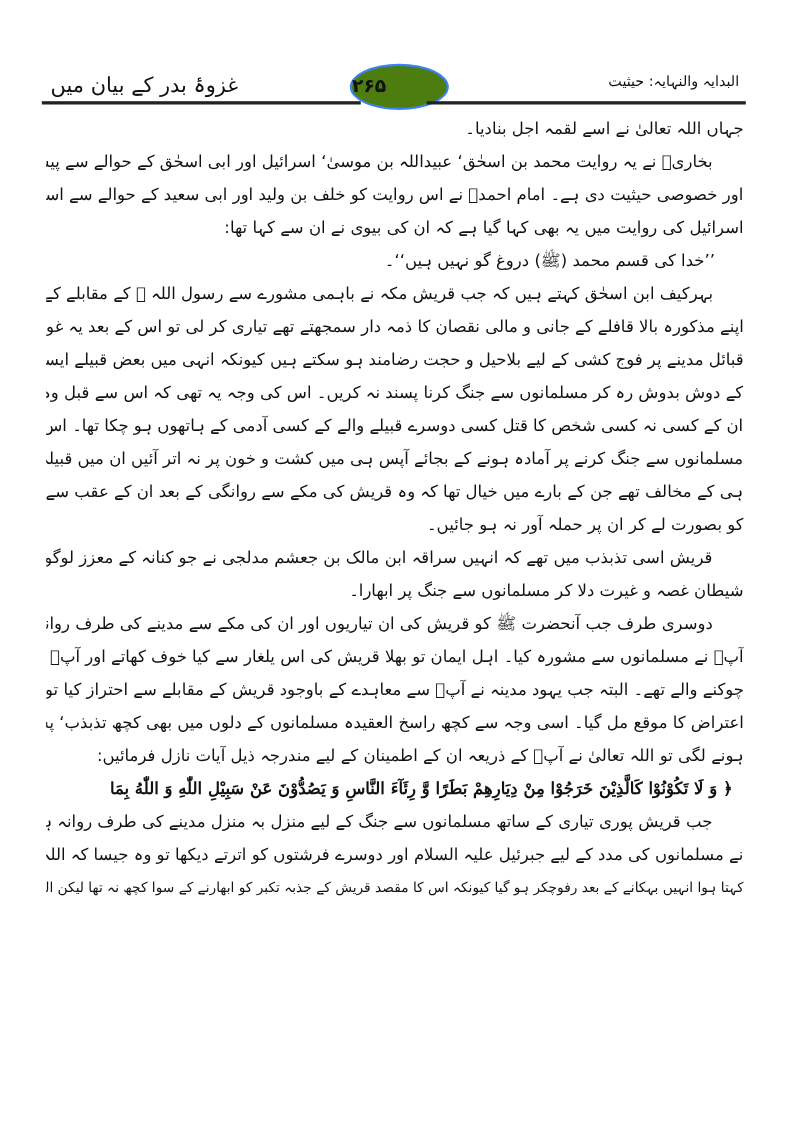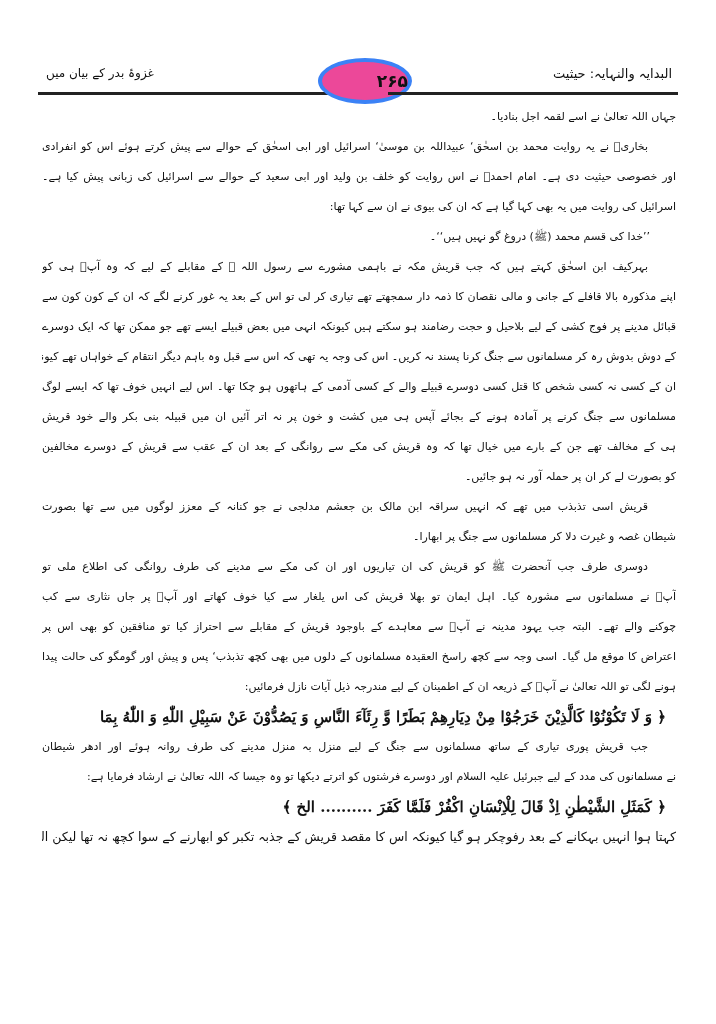--- a/index.html
+++ b/index.html
@@ -1,27 +1,27 @@
 <!DOCTYPE html>
 <html><head>
 <meta charset="utf-8">
 <style>
   html, body { margin:0; padding:0; background:#ffffff; }
   body { width:716px; height:1024px; position:relative; overflow:hidden;
          font-family:"DejaVu Sans", sans-serif; color:#111; }
   .header { position:absolute; top:58px; left:38px; width:640px; height:40px; }
-  .hdr-left { position:absolute; left:8px; top:8px; font-size:12px; direction:rtl; }
+  .hdr-left { position:absolute; left:8px; top:8px; font-size:19px; direction:rtl; }
   .hdr-right { position:absolute; right:6px; top:8px; font-size:13px; direction:rtl; }
   .rule-left { position:absolute; left:0; top:34px; width:290px; height:0; border-top:3px solid #222; }
   .rule-right { position:absolute; right:0; top:34px; width:290px; height:0; border-top:3px solid #222; }
   .page-oval { position:absolute; left:280px; top:0; width:86px; height:38px;
-               border:4px solid #3b82f6; border-radius:50%; text-align:right;
-               line-height:38px; font-size:17px; font-weight:bold; background:#ec4899; direction:rtl; }
+               border:2px solid #3b82f6; border-radius:50%; text-align:left;
+               line-height:38px; font-size:17px; font-weight:bold; background:#4d7c0f; direction:rtl; }
   .body { position:absolute; top:102px; left:42px; width:634px; direction:rtl; text-align:justify; }
-  .line { font-size:11px; line-height:30px; height:30px; white-space:nowrap; overflow:hidden; text-align:justify; text-align-last:justify; }
+  .line { font-size:15px; line-height:30px; height:30px; white-space:nowrap; overflow:hidden; text-align:justify; text-align-last:justify; }
   .line.last { text-align-last:right; }
   .line.indent { padding-right:28px; }
   .line.quote { padding-right:26px; }
   .ayah { font-family:"DejaVu Serif", serif; font-weight:bold; font-size:15px; padding-right:10px; text-align-last:right; }
   .small { font-size:12.5px; }
 </style>
 </head>
 <body>
 
 <div class="header">
@@ -49,15 +49,14 @@
   <div class="line indent">قریش اسی تذبذب میں تھے کہ انہیں سراقہ ابن مالک بن جعشم مدلجی نے جو کنانہ کے معزز لوگوں میں سے تھا بصورت</div>
   <div class="line last">شیطان غصہ و غیرت دلا کر مسلمانوں سے جنگ پر ابھارا۔</div>
   <div class="line indent">دوسری طرف جب آنحضرت ﷺ کو قریش کی ان تیاریوں اور ان کی مکے سے مدینے کی طرف روانگی کی اطلاع ملی تو</div>
   <div class="line">آپؐ نے مسلمانوں سے مشورہ کیا۔ اہل ایمان تو بھلا قریش کی اس یلغار سے کیا خوف کھاتے اور آپؐ پر جاں نثاری سے کب</div>
   <div class="line">چوکنے والے تھے۔ البتہ جب یہود مدینہ نے آپؐ سے معاہدے کے باوجود قریش کے مقابلے سے احتراز کیا تو منافقین کو بھی اس پر</div>
   <div class="line">اعتراض کا موقع مل گیا۔ اسی وجہ سے کچھ راسخ العقیدہ مسلمانوں کے دلوں میں بھی کچھ تذبذب‘ پس و پیش اور گومگو کی حالت پیدا</div>
   <div class="line last">ہونے لگی تو اللہ تعالیٰ نے آپؐ کے ذریعہ ان کے اطمینان کے لیے مندرجہ ذیل آیات نازل فرمائیں:</div>
   <div class="line ayah">﴿ وَ لَا تَكُوْنُوْا كَالَّذِيْنَ خَرَجُوْا مِنْ دِيَارِهِمْ بَطَرًا وَّ رِئَآءَ النَّاسِ وَ يَصُدُّوْنَ عَنْ سَبِيْلِ اللّٰهِ وَ اللّٰهُ بِمَا</div>
   <div class="line indent">جب قریش پوری تیاری کے ساتھ مسلمانوں سے جنگ کے لیے منزل بہ منزل مدینے کی طرف روانہ ہوئے اور ادھر شیطان</div>
   <div class="line last">نے مسلمانوں کی مدد کے لیے جبرئیل علیہ السلام اور دوسرے فرشتوں کو اترتے دیکھا تو وہ جیسا کہ اللہ تعالیٰ نے ارشاد فرمایا ہے:</div>
-  <div class="line ayah">﴿ كَمَثَلِ الشَّيْطٰنِ اِذْ قَالَ لِلْاِنْسَانِ اكْفُرْ فَلَمَّا كَفَرَ .......... الخ ﴾</div>
   <div class="line small">کہتا ہوا انہیں بہکانے کے بعد رفوچکر ہو گیا کیونکہ اس کا مقصد قریش کے جذبہ تکبر کو ابھارنے کے سوا کچھ نہ تھا لیکن اللہ تعالیٰ</div>
 </div>
 
 </body></html>

